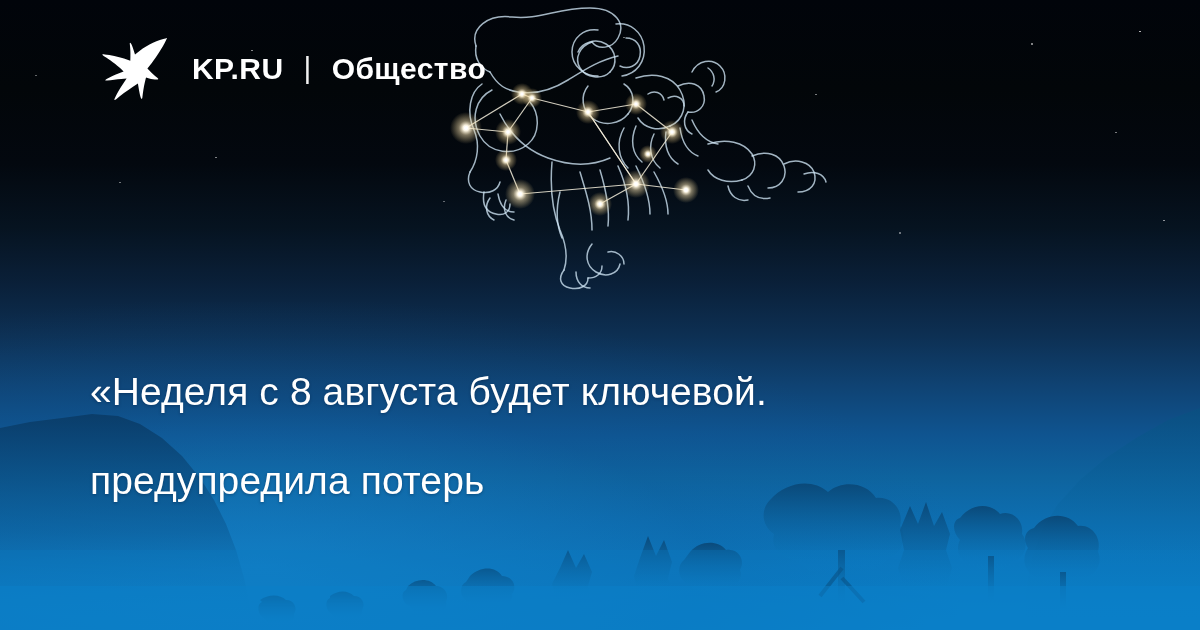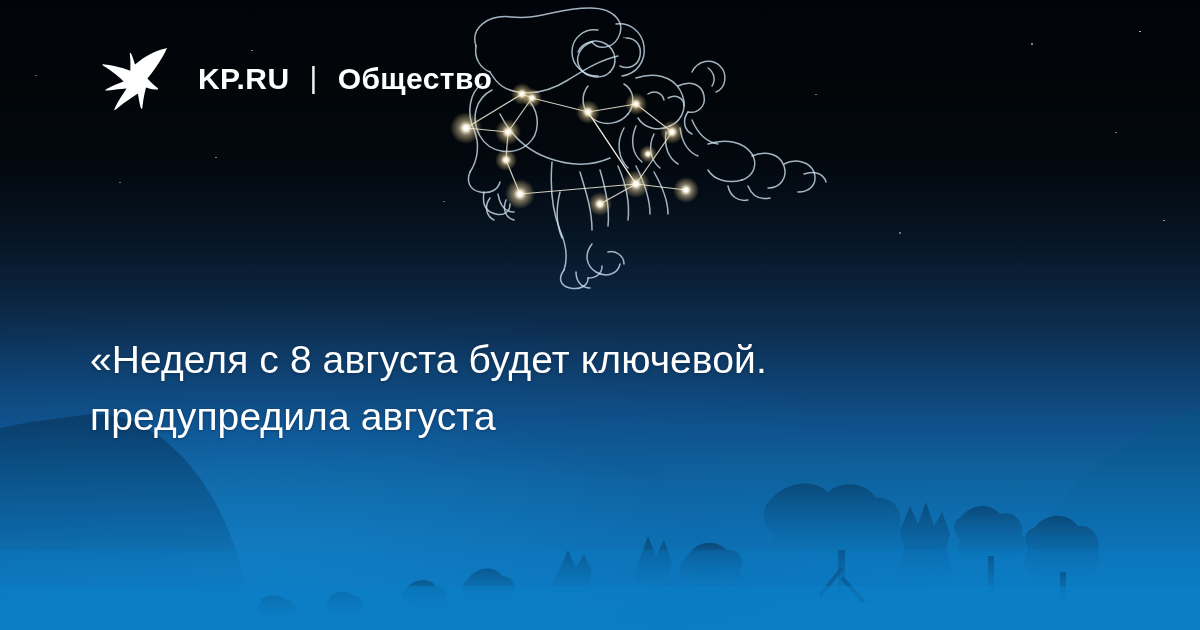--- a/index.html
+++ b/index.html
@@ -108,22 +108,22 @@
   .constellation svg{ display:block; width:100%; height:100%; overflow:visible; }
   .lion-line{ fill:none; stroke:#cfe6f5; stroke-opacity:.78; stroke-width:1.5; stroke-linecap:round; stroke-linejoin:round; }
   .star-link{ stroke:#f6f0dd; stroke-opacity:.85; stroke-width:1.2; fill:none; }
 
   
   .landscape{ position:absolute; left:0; bottom:0; width:1200px; height:230px; pointer-events:none; }
   .landscape svg{ display:block; width:100%; height:100%; }
 
   
   .header{
-    position:absolute; left:96px; top:46px;
-    display:flex; align-items:center; gap:8px;
+    position:absolute; left:96px; top:36px;
+    display:flex; align-items:center; gap:2px;
     z-index:6;
   }
   .logo-bird{ width:72px; height:66px; flex:0 0 auto; }
   .logo-bird svg{ display:block; width:100%; height:100%; }
   .brand{
     margin-left:22px;
     color:#ffffff;
     font-size:30px;
     font-weight:700;
     letter-spacing:.4px;
@@ -145,21 +145,21 @@
     position:absolute; left:90px; top:331px;
     width:960px;
     z-index:6;
     color:#ffffff;
     font-size:39px;
     font-weight:400;
     line-height:57px;
     letter-spacing:.1px;
     text-shadow:0 1px 3px rgba(0,20,45,.35);
   }
-  .headline .ln{ display:block; white-space:nowrap; }
+  .headline .ln{ display:block; white-space:nowrap;margin-top:32px; }
 </style>
 </head>
 <body>
 
 <div class="card">
 
   <div class="sky"></div>
   <div class="sky-bloom"></div>
 
   <div class="stars">
@@ -364,16 +364,16 @@
         <path d="M70.5 2.2 C62 3.8 52 8.2 43.5 15.0 L39.0 18.6 L37.4 13.4 C36.6 10.6 35.6 8.4 34.8 7.2 C34.2 6.2 33.6 6.6 33.8 8.0 C34.2 11.2 34.6 16.4 34.4 20.6 L34.3 24.8 L28.0 22.6 C22.0 20.5 14.6 18.9 8.6 18.4 C5.8 18.2 5.6 18.8 8.0 20.2 C13.6 23.5 20.4 28.6 24.6 32.6 L27.6 35.5 L22.4 37.4 C18.2 38.9 13.4 41.2 10.6 42.9 C8.6 44.1 8.9 44.8 11.2 44.5 C15.2 43.9 21.0 43.1 25.2 42.9 L30.6 42.6 L26.8 48.2 C23.4 53.3 20.4 58.6 18.8 62.2 C17.9 64.2 18.6 64.6 20.2 63.2 C24.4 59.6 31.2 54.5 36.6 51.0 L41.9 47.5 L42.9 53.6 C43.4 56.7 44.2 60.2 44.8 61.8 C45.4 63.5 46.2 63.2 46.4 61.2 C46.8 57.2 47.8 50.6 48.8 46.4 L50.0 41.4 L53.2 42.4 C55.6 43.1 58.6 43.6 60.4 43.6 C62.8 43.6 62.9 43.0 61.0 41.6 C58.6 39.8 55.6 37.0 53.6 34.8 L51.4 32.4 L55.6 27.2 C60.8 20.6 66.8 11.0 69.8 4.8 C71.2 1.9 71.6 2.0 70.5 2.2 Z" fill="#ffffff"></path>
       </svg>
     </span>
     <span class="brand">
       <span>KP.RU</span><span class="brand-sep">|</span><span class="brand-rubric">Общество</span>
     </span>
   </div>
 
   <h1 class="headline">
     <span class="ln">«Неделя с 8 августа будет ключевой.</span>
-    <span class="ln">предупредила августа</span>
+    <span class="ln">предупредила потерь</span>
   </h1>
 
 </div>
 
 </body></html>

